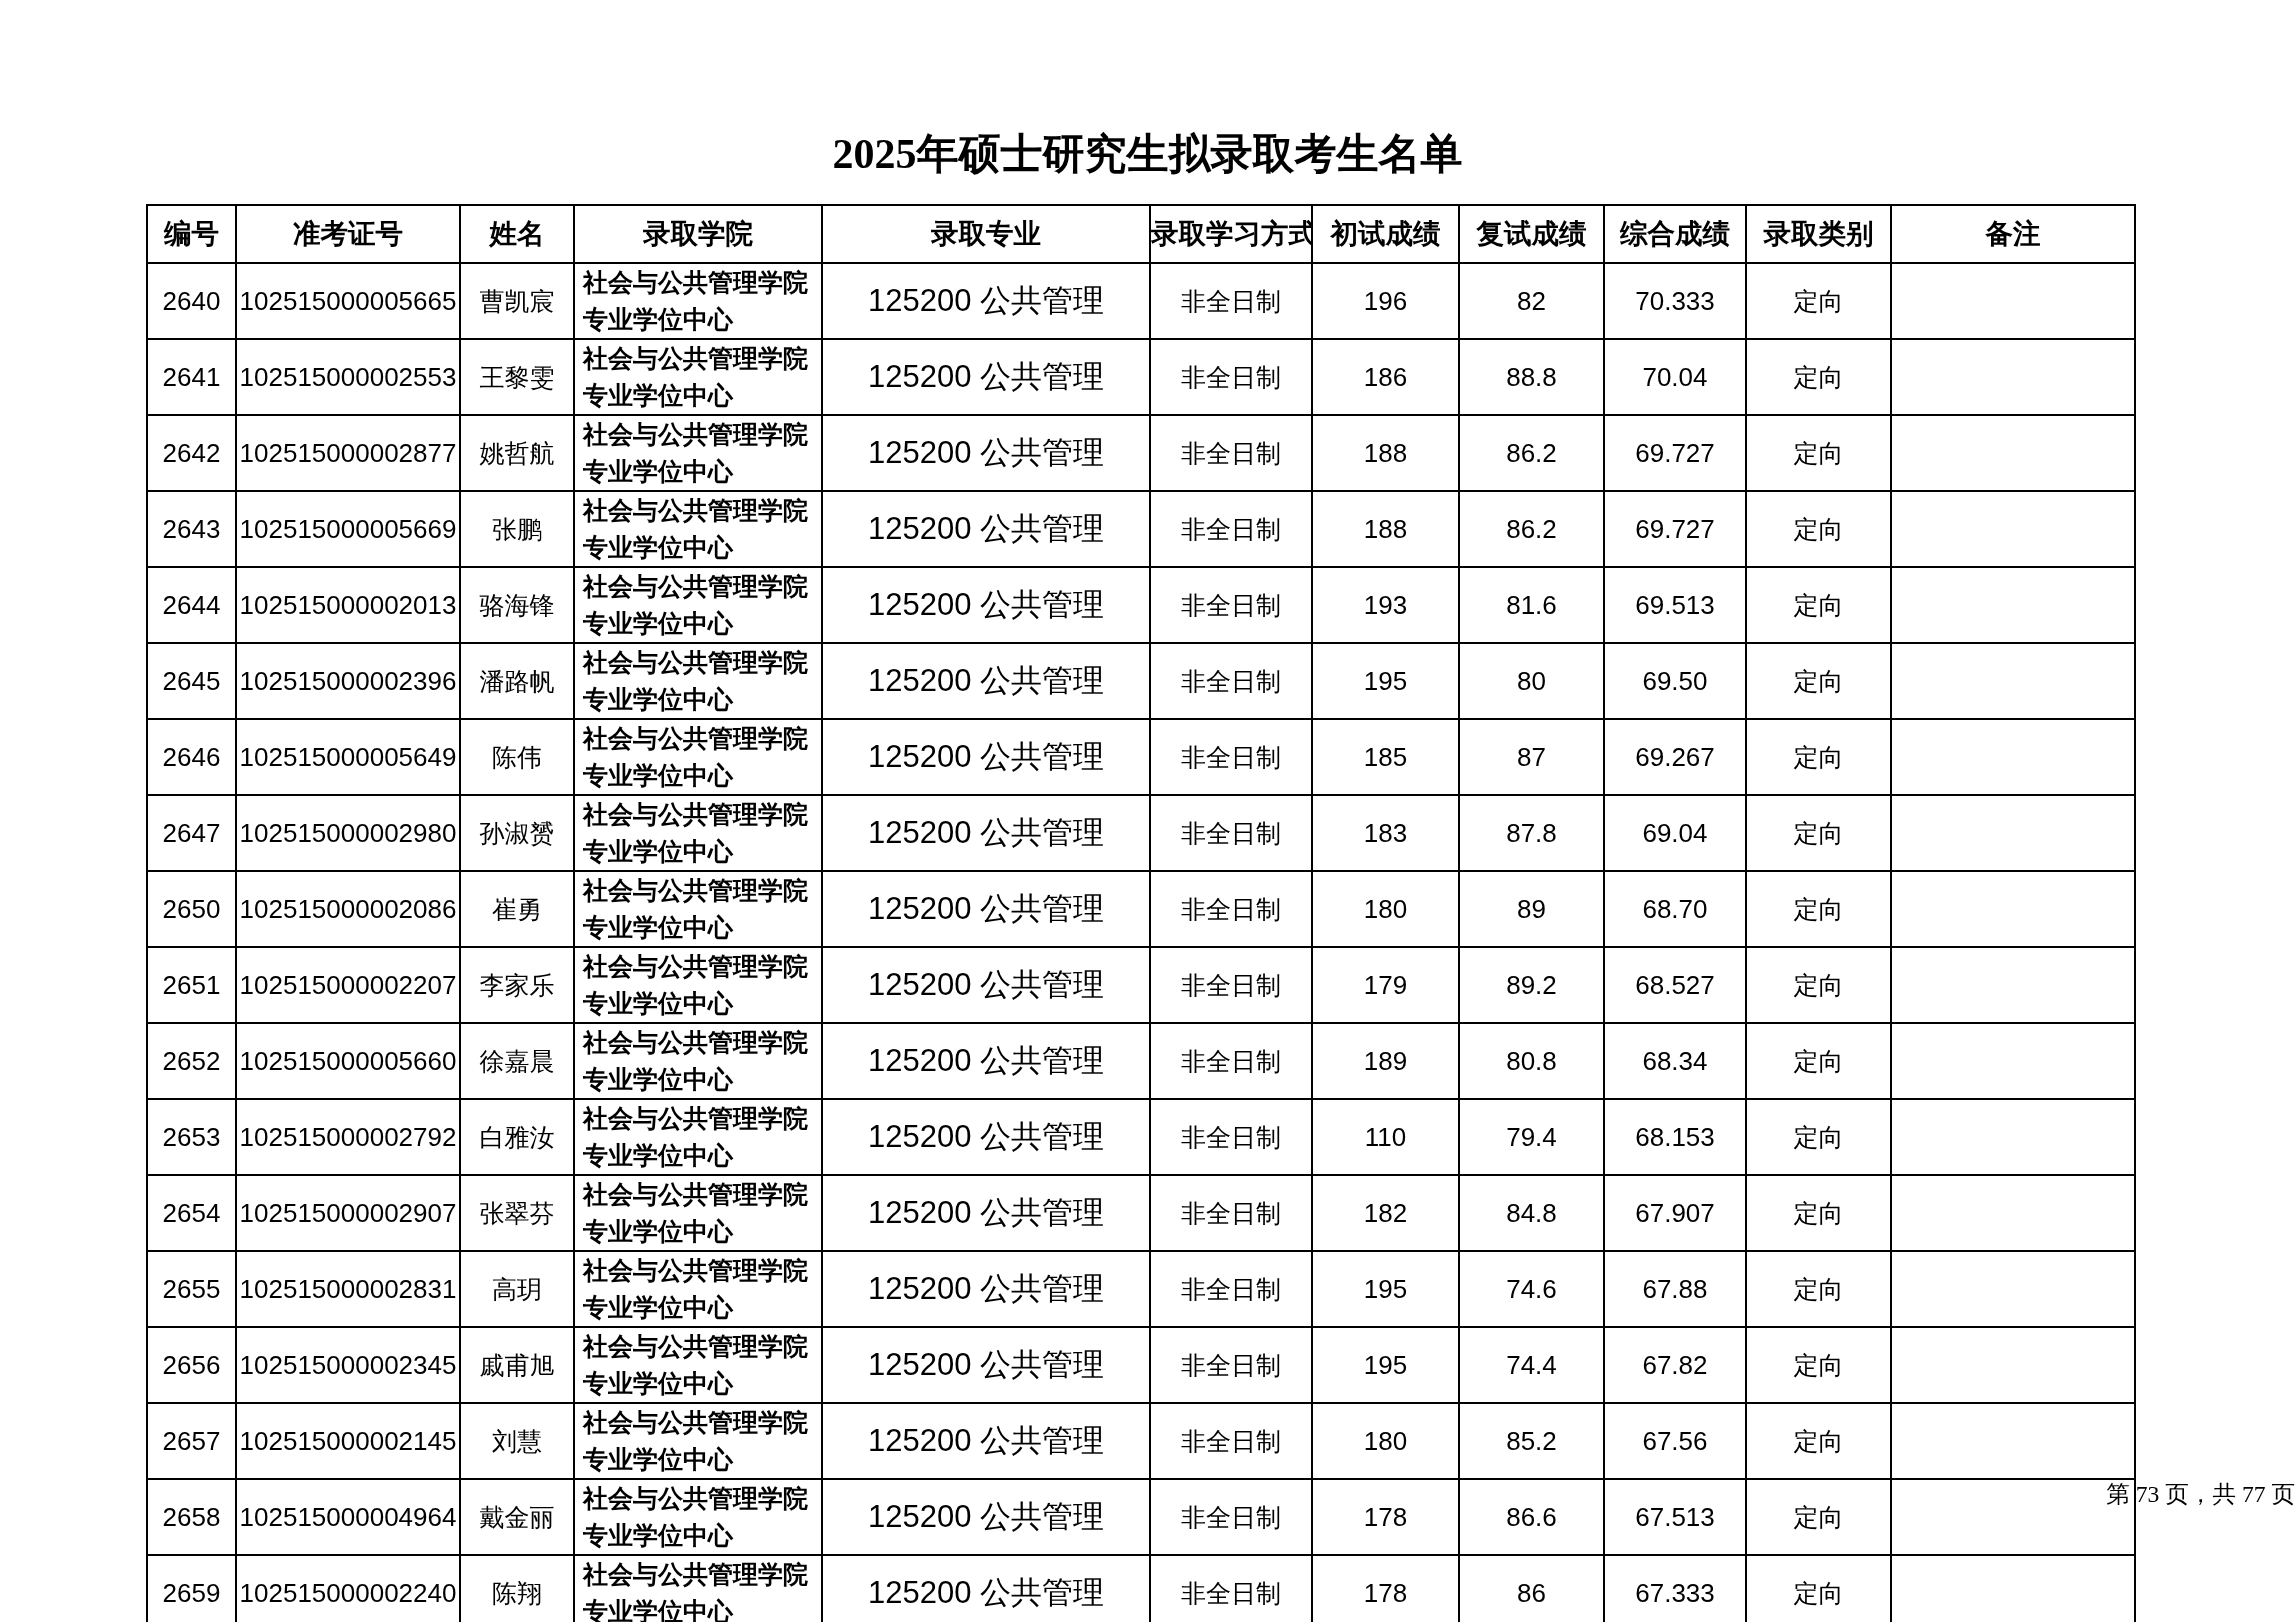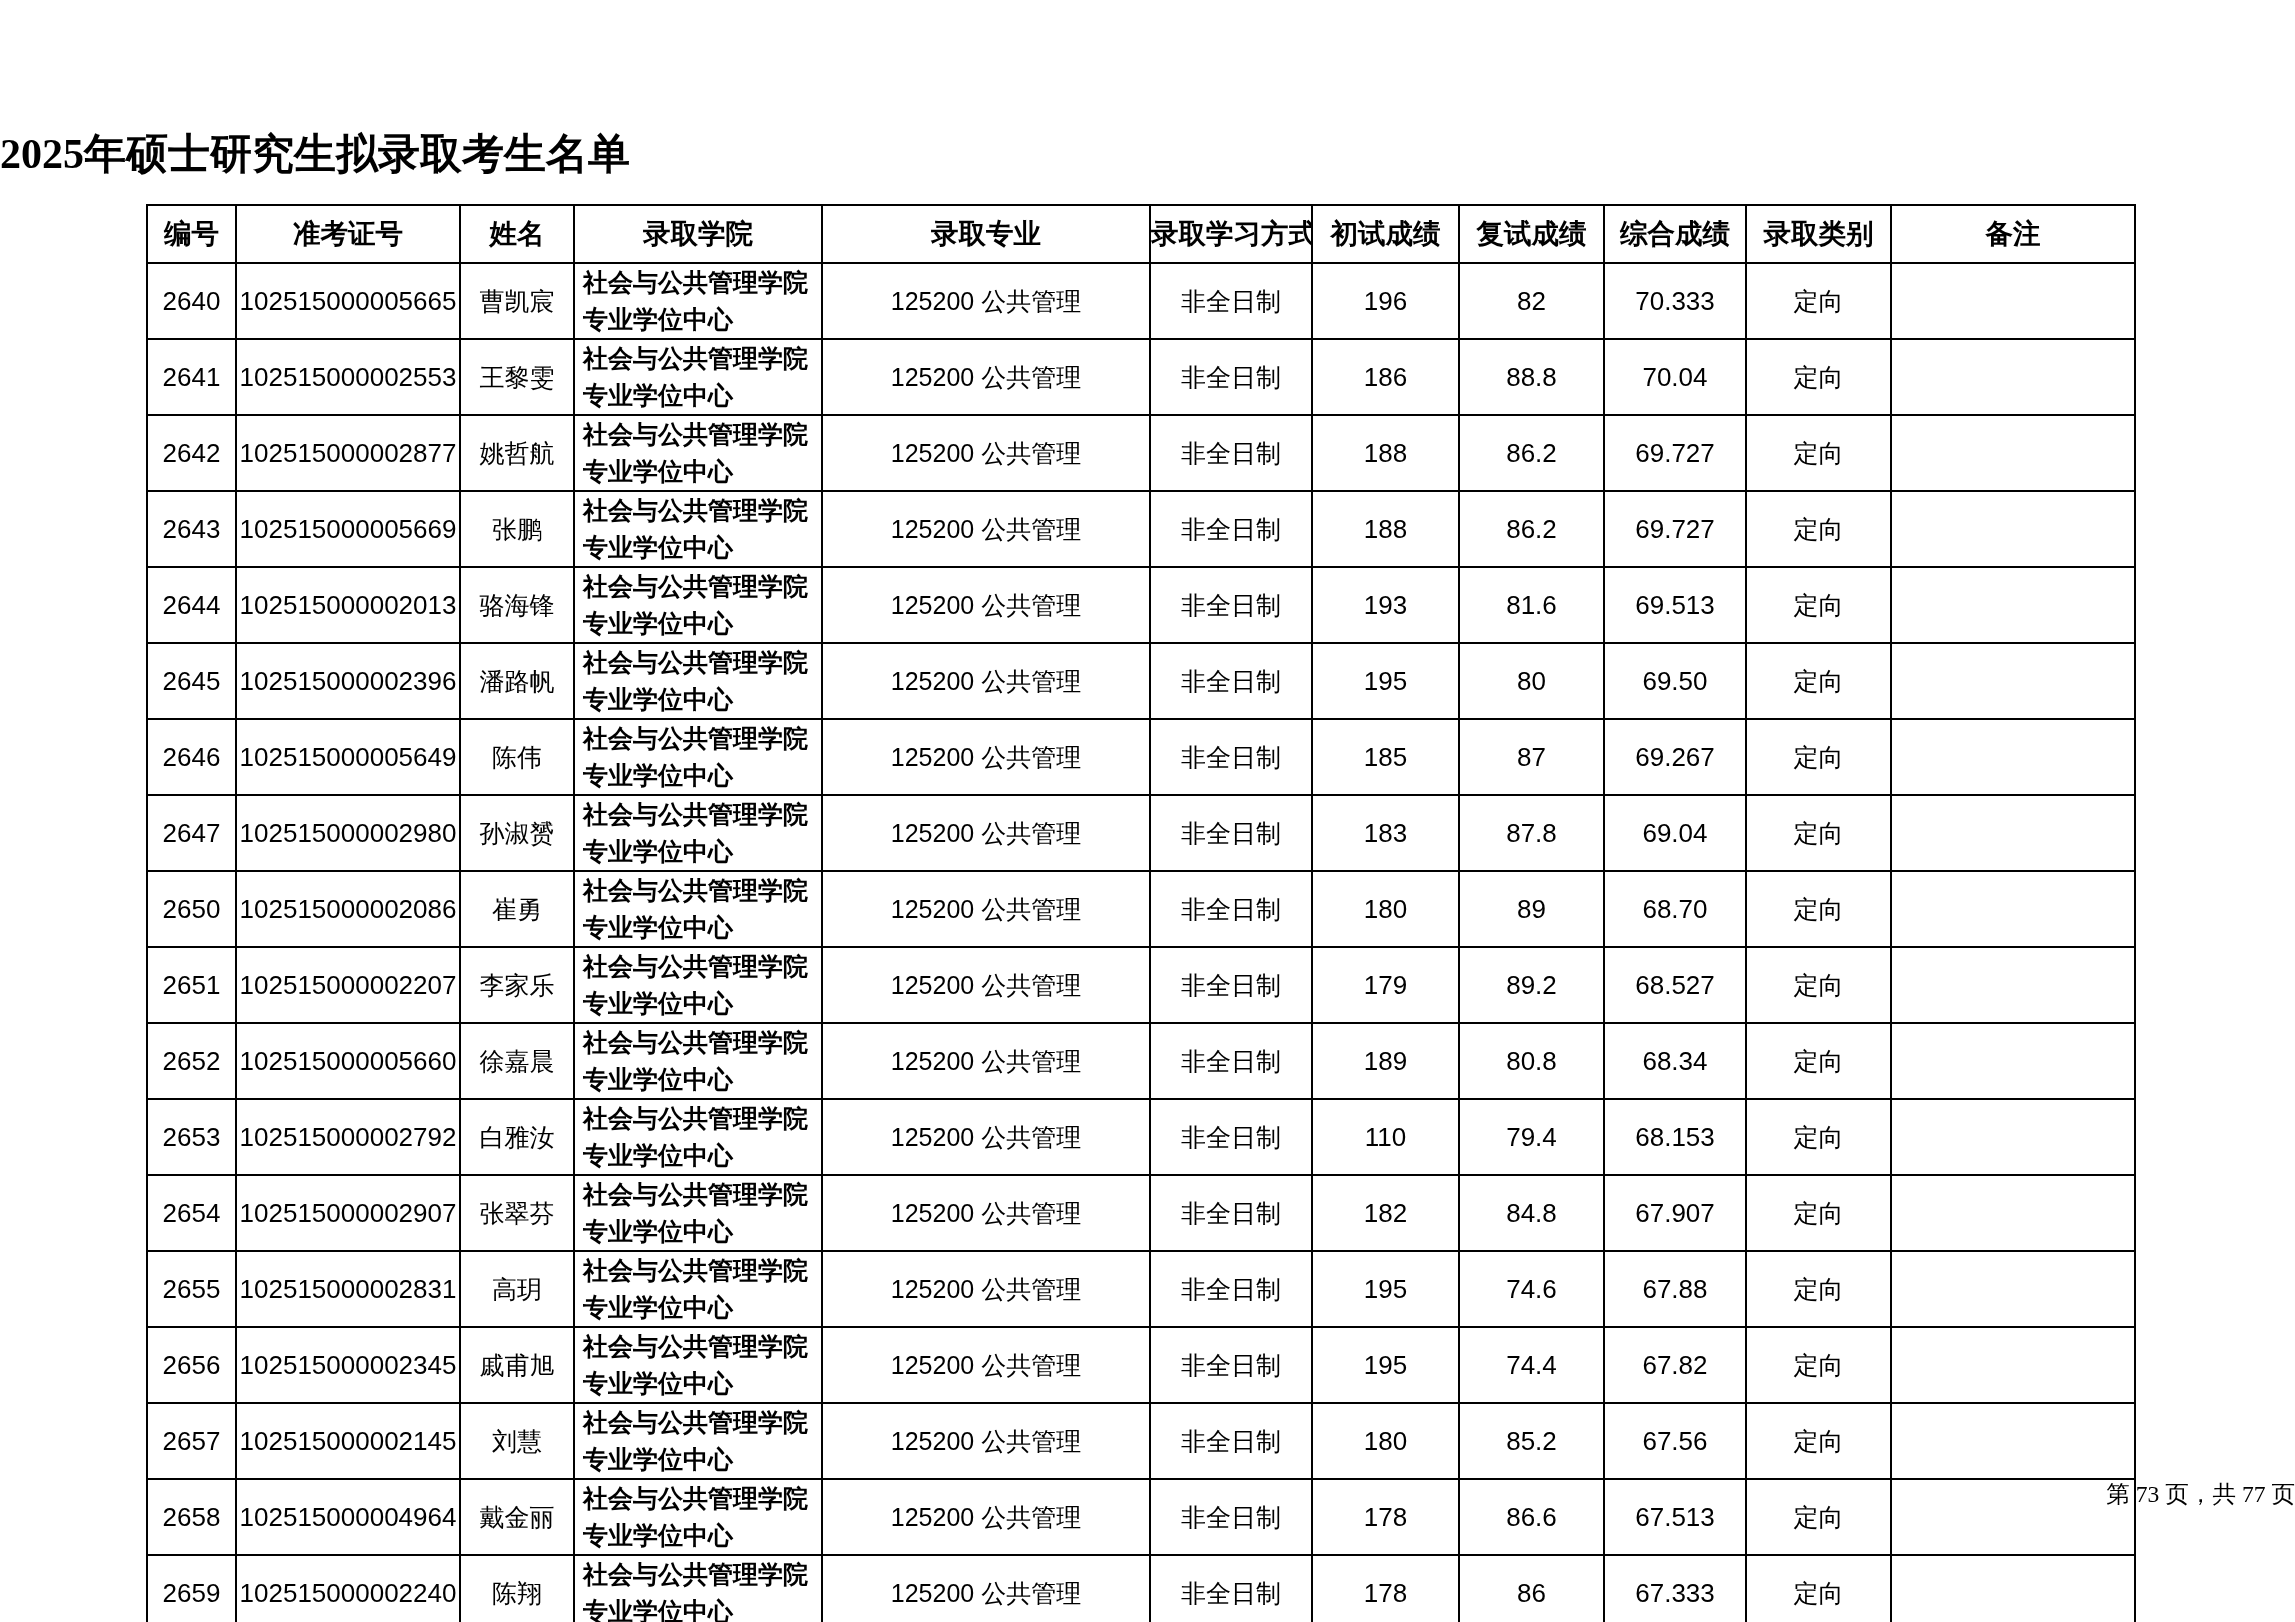--- a/index.html
+++ b/index.html
@@ -13,20 +13,21 @@
     height: 1623px;
     background: #ffffff;
     overflow: hidden;
     color: #000000;
   }
   #title {
     position: absolute;
     top: 131px;
     left: 0;
     width: 100%;
+    text-align: center;
     font-family: "Liberation Serif", serif;
     font-weight: bold;
     font-size: 42px;
     line-height: 47px;
     color: #000000;
     white-space: nowrap;
   }
   #admission-table {
     position: absolute;
     left: 146px;
@@ -61,21 +62,21 @@
     font-family: "Liberation Sans", sans-serif;
     font-size: 26px;
     white-space: nowrap;
   }
   #admission-table td.cn {
     font-family: "Liberation Serif", serif;
     font-size: 25px;
   }
   #admission-table td.mixed {
     font-family: "Liberation Sans", sans-serif;
-    font-size: 25px;
+    font-size: 31px;
     white-space: nowrap;
   }
   #admission-table td.college .college-inner {
     display: inline-block;
     width: 230px;
     line-height: 37px;
     text-align: left;
     font-weight: bold;
   }
   #footer {

